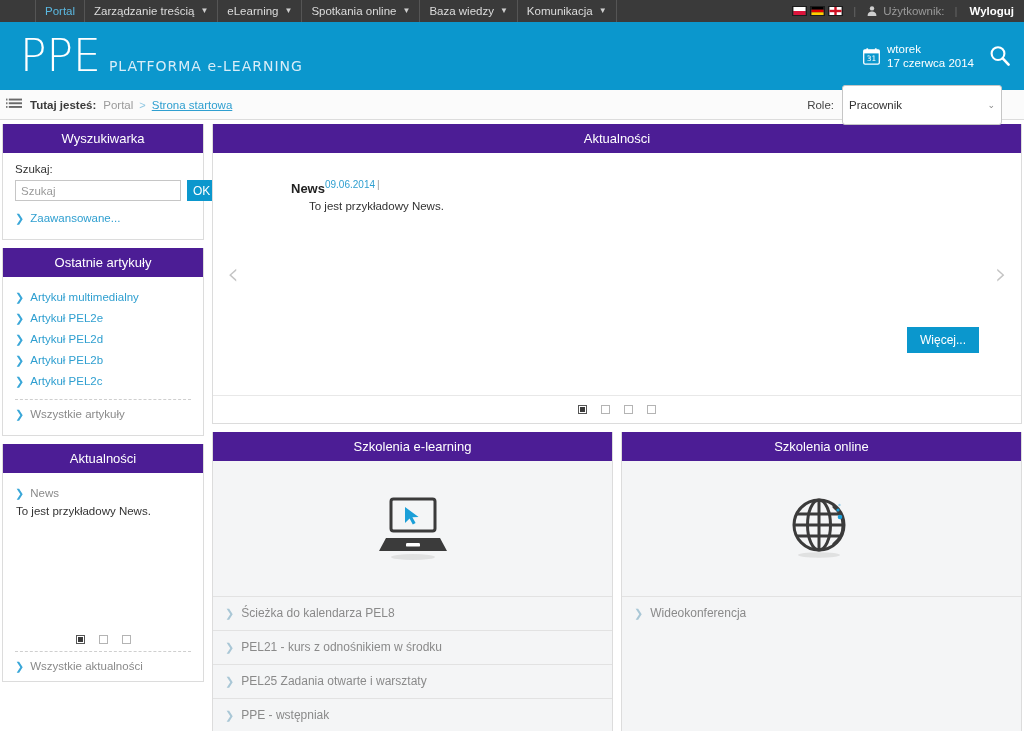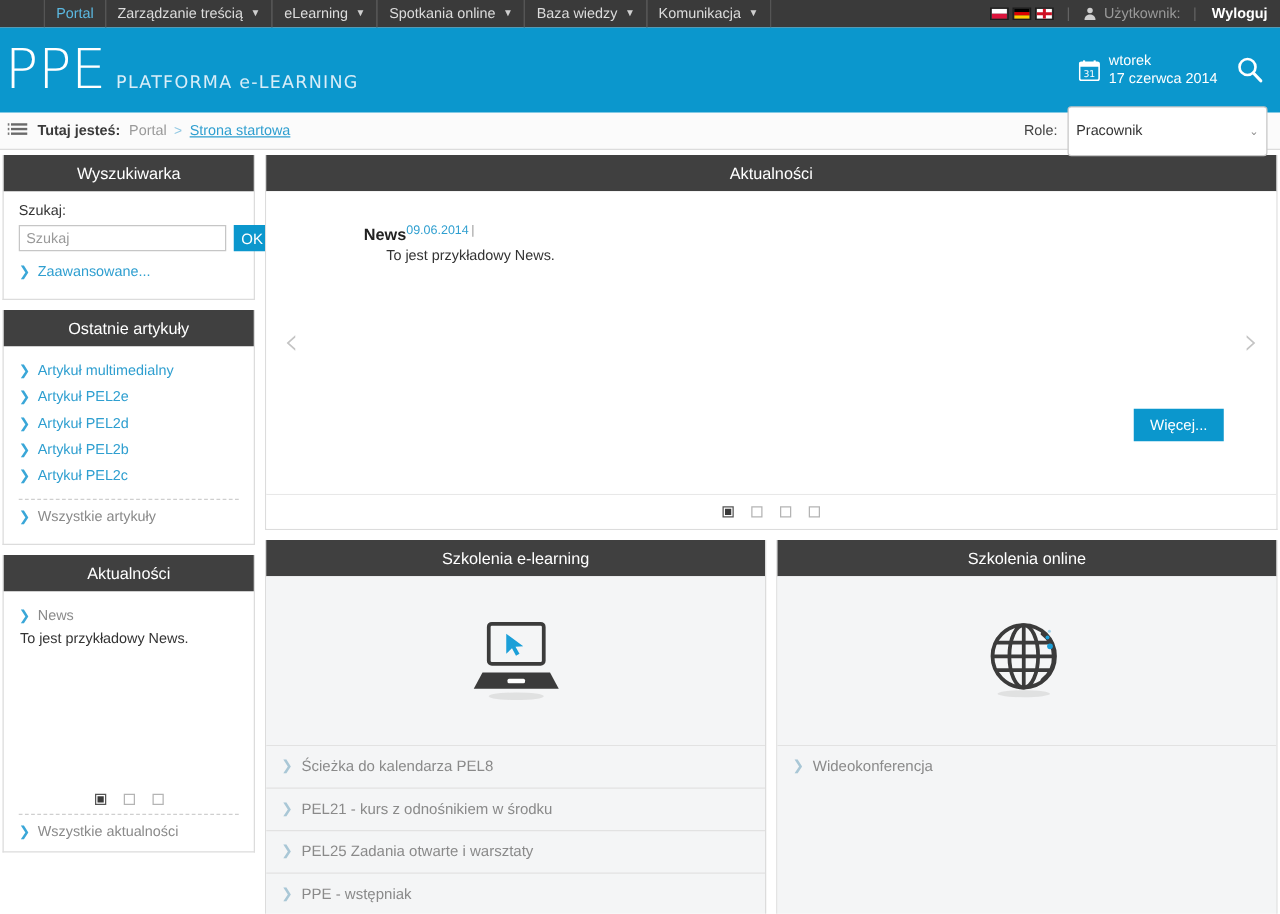--- a/index.html
+++ b/index.html
@@ -57,21 +57,21 @@
   .logout { color: #ffffff; font-weight: bold; cursor: pointer; padding-left: 2px; }
 
   
   .header {
     height: 68px;
     background: #0b97cd;
     position: relative;
     display: flex;
     align-items: center;
   }
-  .brand { display: flex; align-items: baseline; padding-left: 4px; }
+  .brand { display: flex; align-items: baseline; padding-left: 20px; }
   .brand-main {
     font-size: 44px;
     color: #ffffff;
     font-weight: 300;
     letter-spacing: 0px;
     line-height: 1;
     font-family: "DejaVu Sans", sans-serif;
   }
   .brand-sub {
     font-size: 14px;
@@ -91,21 +91,21 @@
   .datetext .d1 { display: block; }
   .datetext .d2 { display: block; }
   .search-btn { cursor: pointer; line-height: 0; }
 
   
   .crumbbar {
     height: 30px;
     background: #fbfbfb;
     border-bottom: 1px solid #dcdcdc;
     display: flex; align-items: center;
-    padding: 0 10px 0 6px;
+    padding: 0 22px 0 6px;
     font-size: 11.5px;
     justify-content: flex-end;
   }
   .menu-ico { width: 16px; height: 13px; margin-right: 8px; cursor: pointer; display:inline-block; }
   .crumb-label { font-weight: bold; color: #3a3a3a; margin-right: 7px; }
   .crumb-link { color: #9a9a9a; cursor: pointer; }
   .crumb-sep { color: #8fc7e2; margin: 0 6px; font-size: 11px; }
   .crumb-cur { color: #2f9fd0; cursor: pointer; text-decoration: underline; }
   .role-wrap { margin-left: auto; display: flex; align-items: center; gap: 8px; }
   .role-label { color: #444; }
@@ -135,21 +135,21 @@
   }
   .col-left { width: 204px; padding-left: 2px; display: flex; flex-direction: column; gap: 8px; }
   .col-right { flex: 1; padding-right: 2px; display: flex; flex-direction: column; gap: 8px; }
 
   .panel {
     background: #ffffff;
     border: 1px solid #dcdcdc;
     border-top: none;
   }
   .panel-head {
-    background: #404040;
+    background: #4c1d95;
     color: #ffffff;
     text-align: center;
     height: 29px;
     line-height: 29px;
     font-size: 13px;
   }
   .panel-body { padding: 10px 12px; }
 
   
   .lbl { font-size: 11.5px; color: #333; margin-bottom: 5px; }

